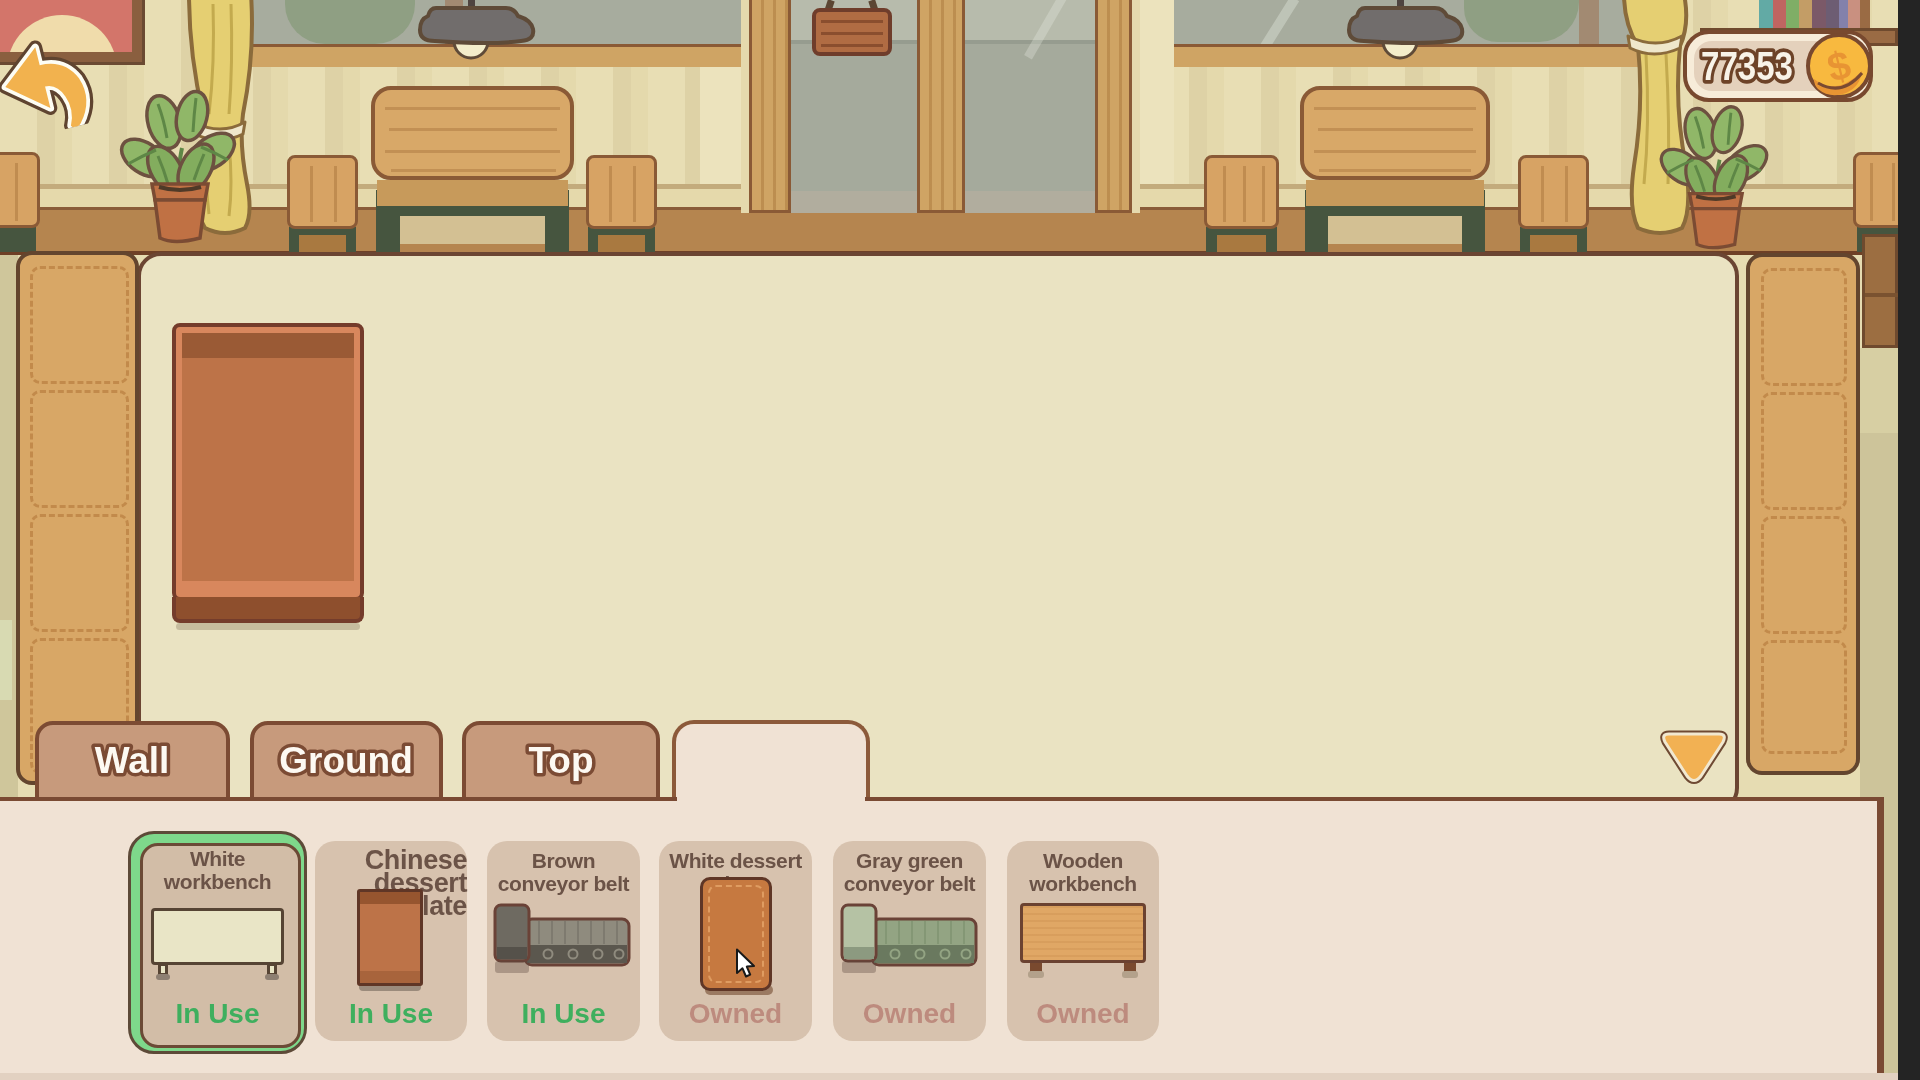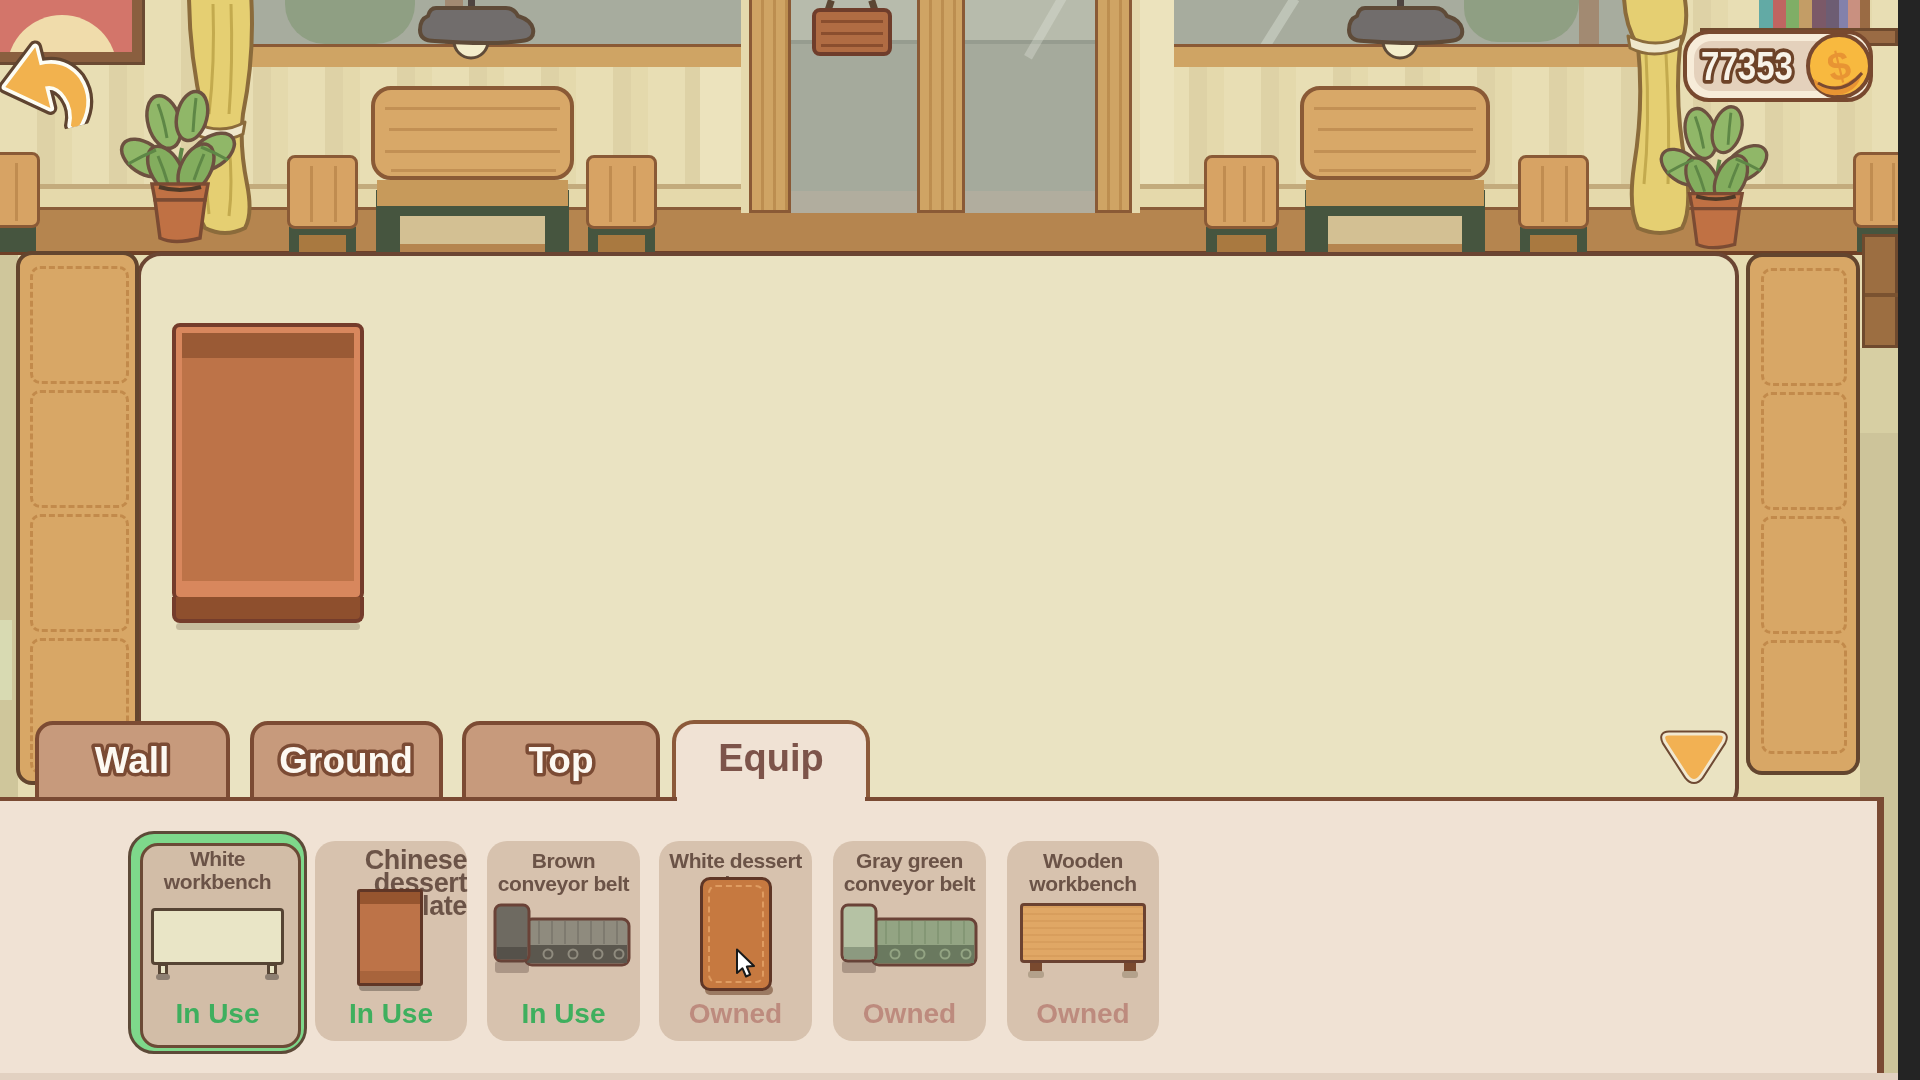--- a/index.html
+++ b/index.html
@@ -341,21 +341,20 @@
 
   <div class="abs" style="left:462px;top:721px;width:198px;height:80px;background:#c79a7c;border:4px solid #7c4b33;border-radius:18px 18px 0 0;box-sizing:border-box;"></div>
   <svg class="abs" style="left:462px;top:721px;" width="198" height="78">
     <text x="99" y="52" text-anchor="middle" font-family="Liberation Sans" font-weight="bold" font-size="37" fill="#fdf9f2" stroke="#7b4b34" stroke-width="7" paint-order="stroke" stroke-linejoin="round">Top</text>
   </svg>
 
   <div class="abs" style="left:0;top:797px;width:1884px;height:283px;background:#f0e2d4;border-top:4px solid #7a4a33;border-right:7px solid #7a4a33;box-sizing:border-box;"></div>
 
   <div class="abs" style="left:672px;top:720px;width:198px;height:77px;background:#f0e2d4;border:4px solid #8c5a3a;border-bottom:none;border-radius:22px 22px 0 0;box-sizing:border-box;"></div>
   <div class="abs" style="left:677px;top:795px;width:188px;height:7px;background:#f0e2d4;"></div>
-  <div class="abs" style="left:672px;top:721px;width:198px;height:78px;color:#7d544a;font-weight:bold;font-size:38px;text-align:center;line-height:74px;">Equip</div>
 
   <div class="abs" style="left:128px;top:831px;width:179px;height:223px;background:#7ed88b;border:3px solid #5d4a38;border-radius:26px;box-sizing:border-box;">
     <div style="position:absolute;left:9px;top:9px;width:155px;height:199px;background:#d2bda7;border:3px solid #6b4a36;border-radius:18px;"></div>
   </div>
   <div class="abs" style="left:140px;top:843px;width:155px;height:199px;color:#6b5347;font-weight:bold;font-size:21px;text-align:center;letter-spacing:-0.4px;">
     <div style="margin-top:4px;line-height:23px;">White<br>workbench</div>
   </div>
 
   <div class="abs" style="left:151px;top:908px;width:133px;height:68px;">
     <div class="abs" style="left:7px;top:55px;width:10px;height:13px;background:#e9e5c6;border:3px solid #564434;box-sizing:border-box;"></div>

